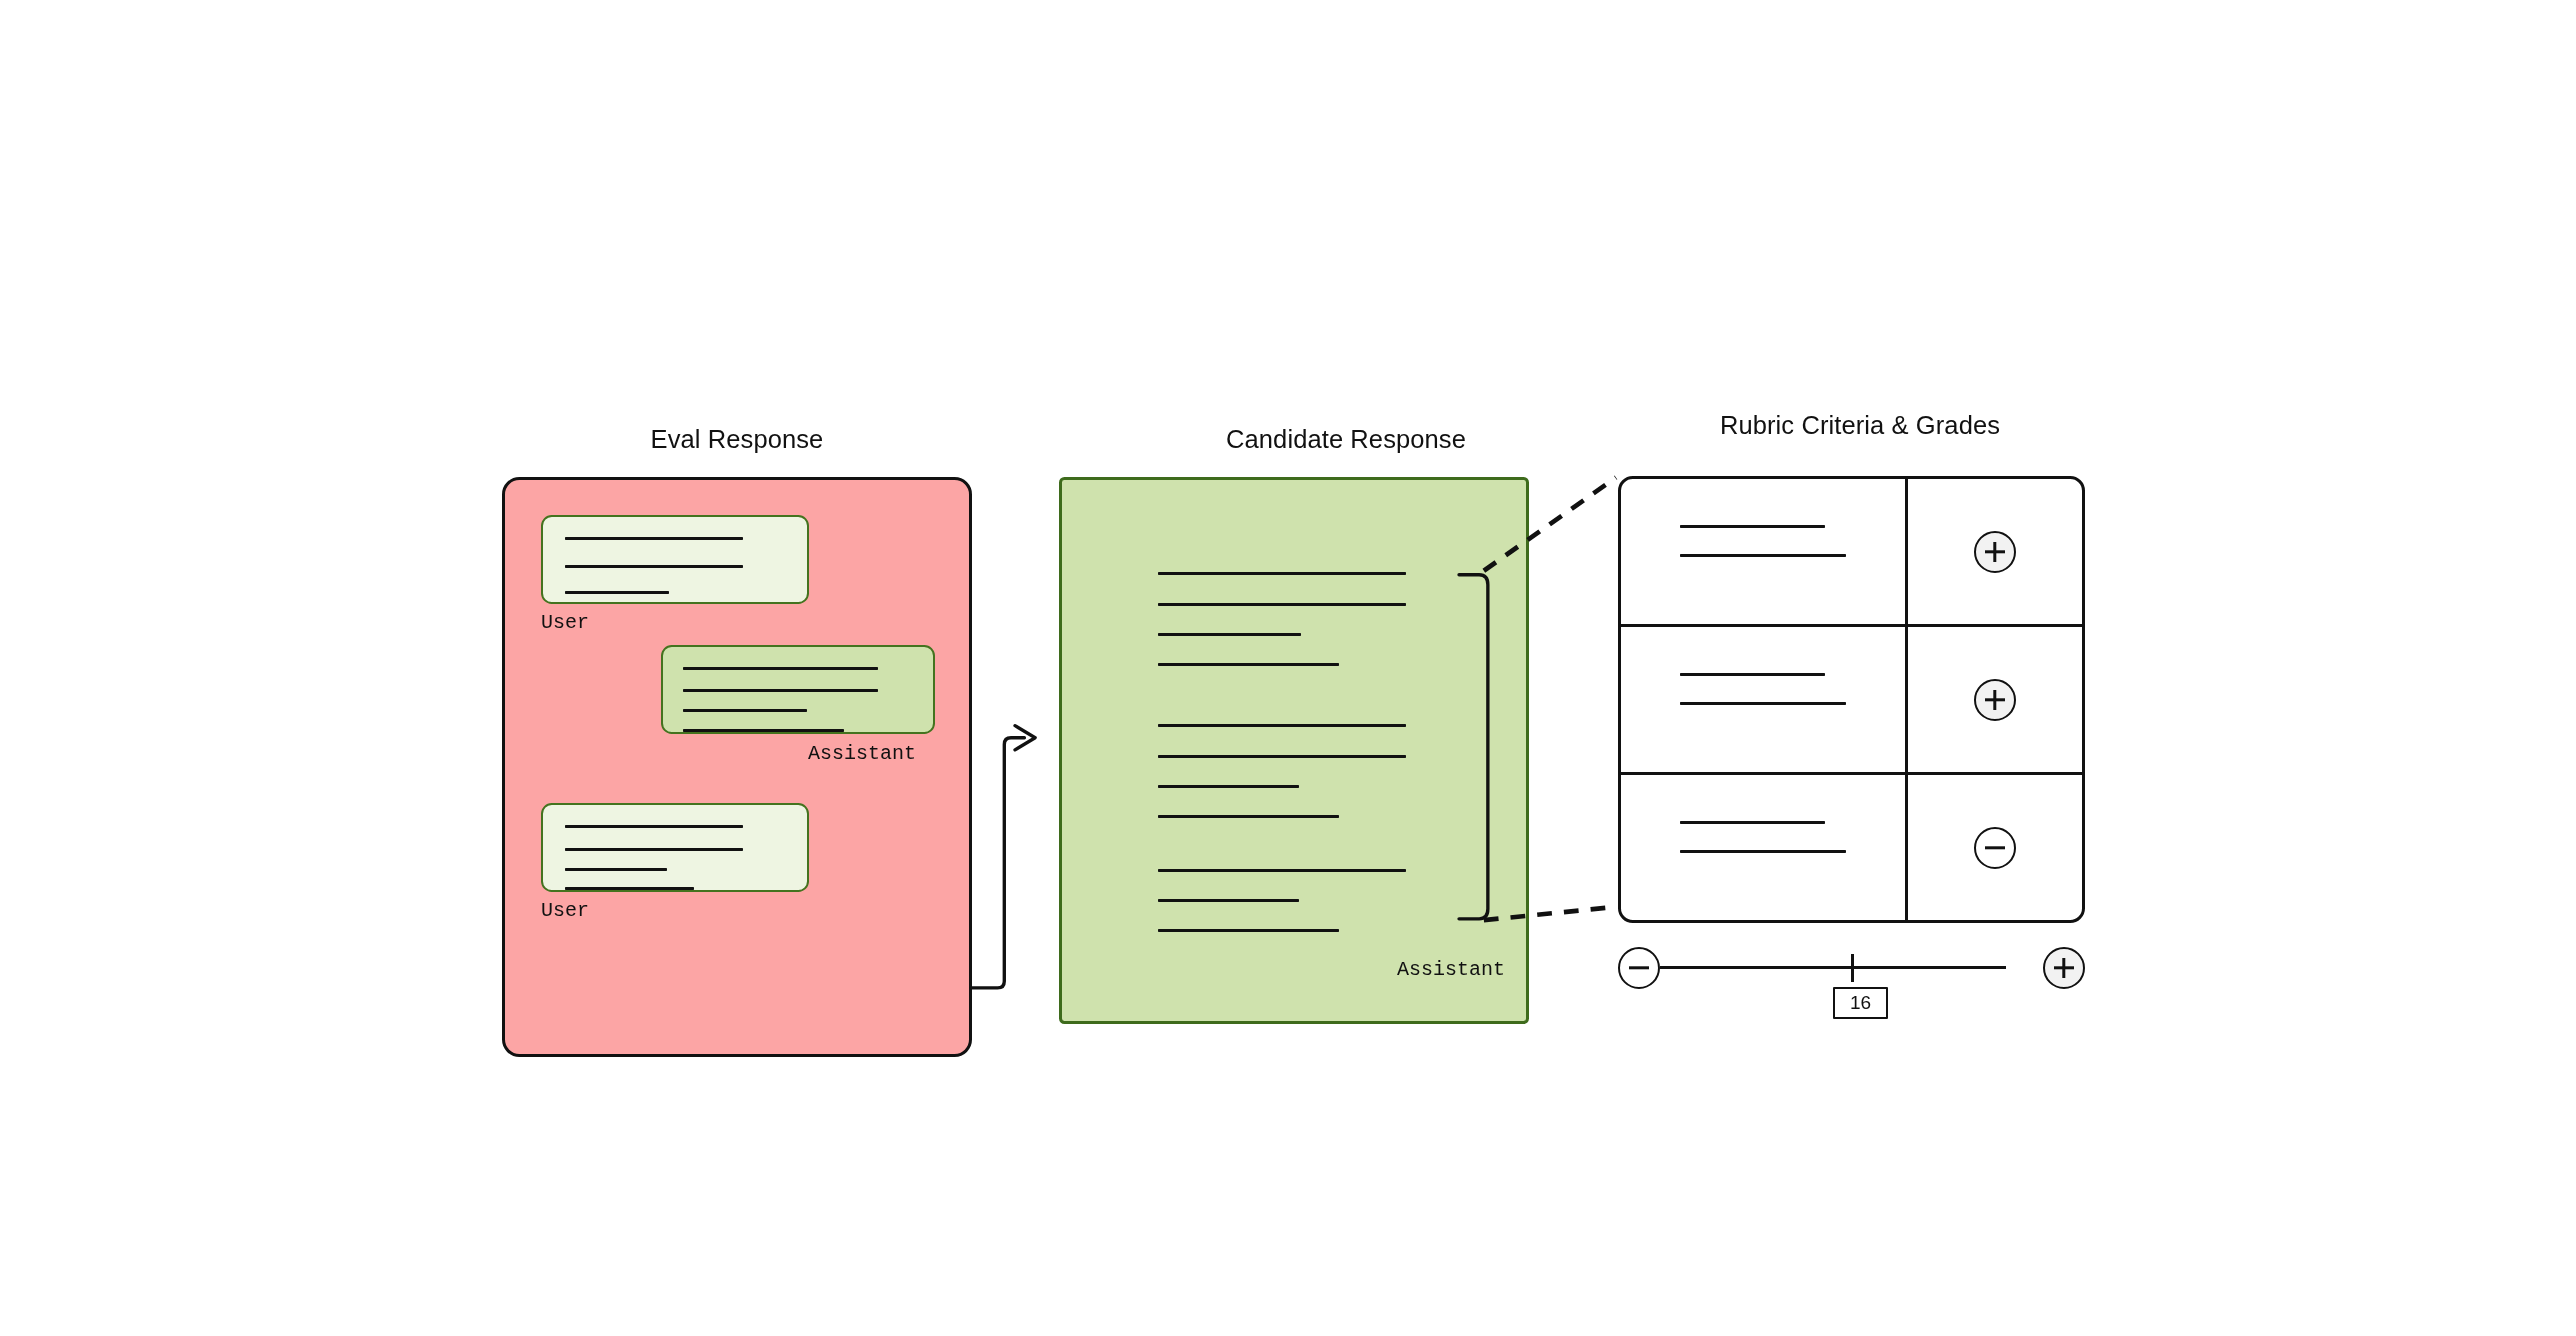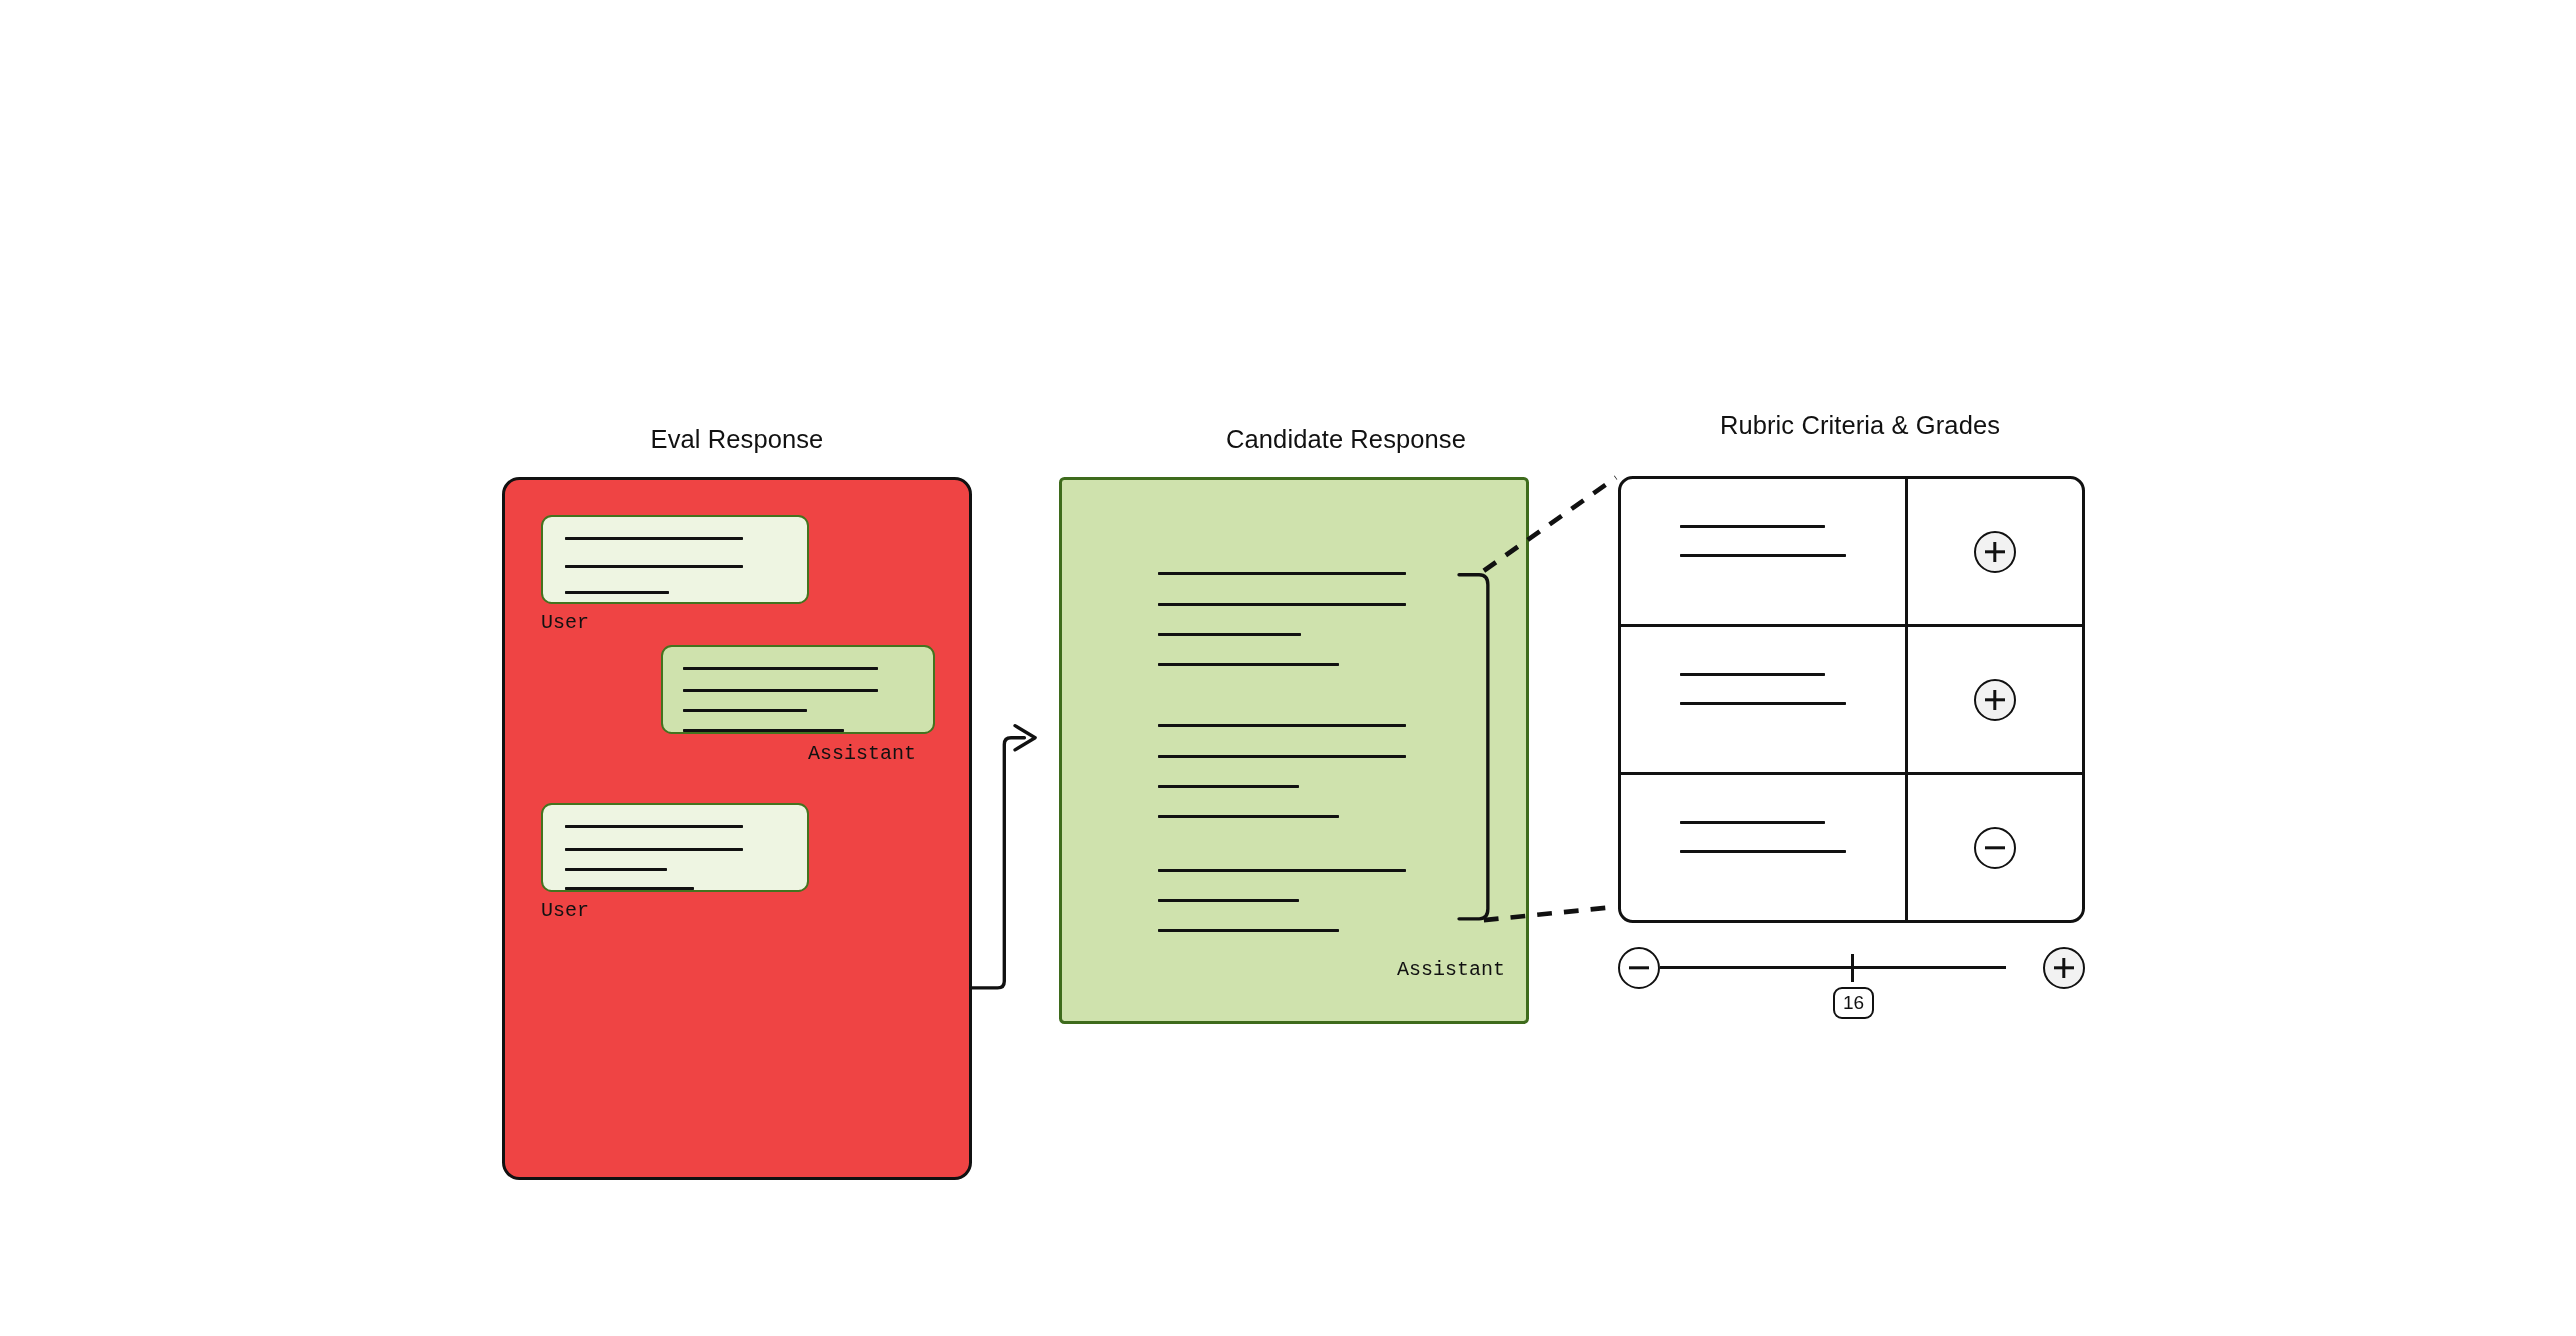--- a/index.html
+++ b/index.html
@@ -33,25 +33,25 @@
     text-align: center;
     transform: translateX(-50%);
   }
 
   
   #eval-card {
     position: absolute;
     left: 502px;
     top: 477px;
     width: 470px;
-    height: 703px;
+    height: 580px;
     box-sizing: border-box;
     border: 3.4px solid #111111;
     border-radius: 17.4px;
-    background: #ef4444;
+    background: #fca5a5;
   }
 
   .bubble {
     position: absolute;
     box-sizing: border-box;
     border-radius: 10.7px;
     border: 2.7px solid #44731f;
   }
   .bubble.user   { background: #eef5e2; }
   .bubble.assist { background: #cfe2ad; }
@@ -211,29 +211,29 @@
     background: #111111;
   }
   #slider-value {
     position: absolute;
     left: 215px;
     top: 40px;
     min-width: 39px;
     height: 32px;
     box-sizing: border-box;
     border: 2.7px solid #111111;
-    border-radius: 9px;
+    border-radius: 1px;
     background: #ffffff;
     font-family: "Liberation Sans", sans-serif;
     font-size: 19px;
     color: #111111;
     display: flex;
     align-items: center;
     justify-content: center;
-    padding: 0 8px;
+    padding: 0 15px;
   }
 
   svg.overlay {
     position: absolute;
     left: 0; top: 0;
     width: 2576px;
     height: 1336px;
     pointer-events: none;
   }
 </style>

